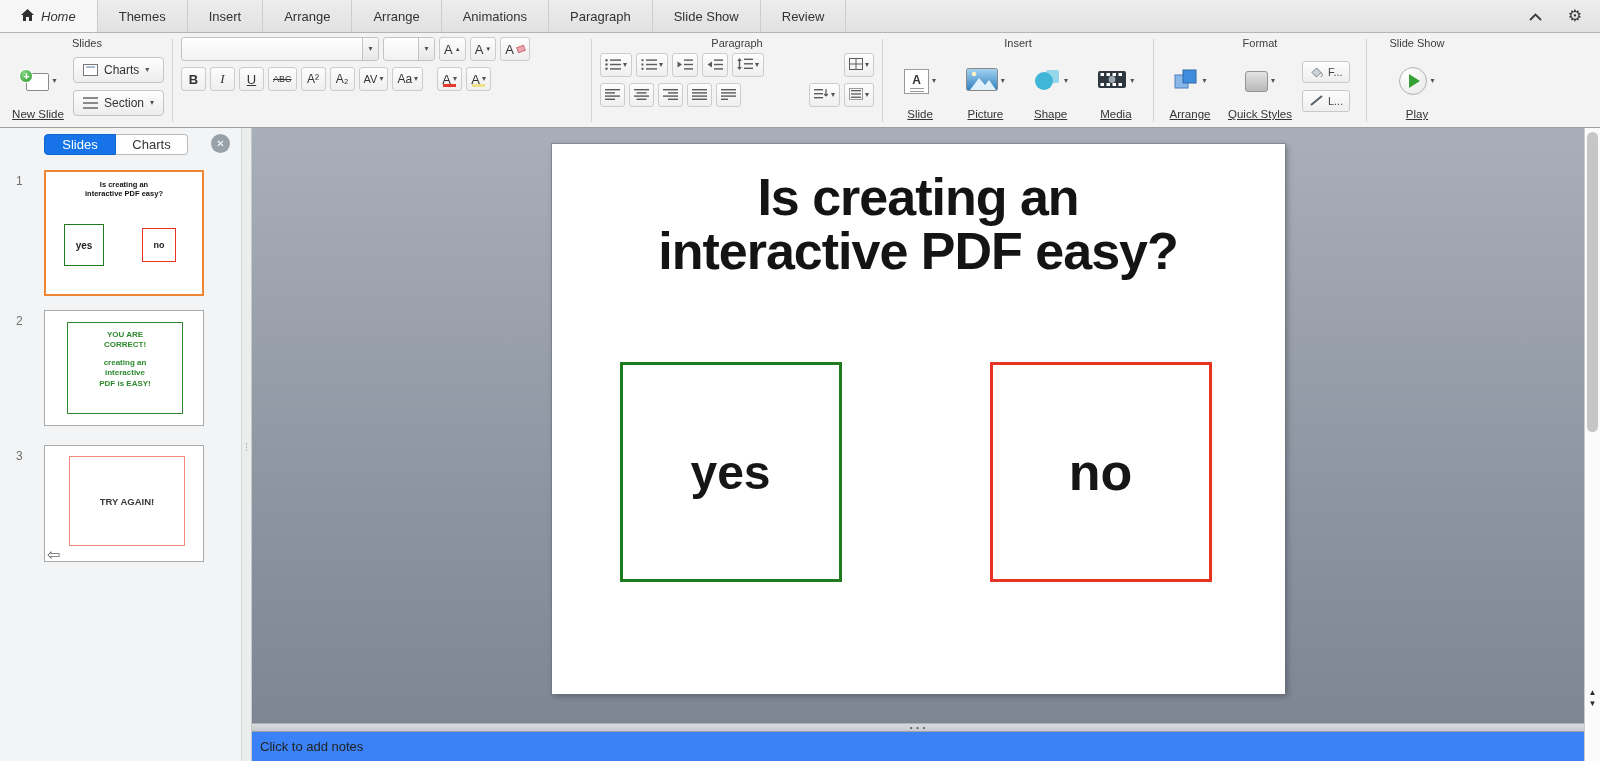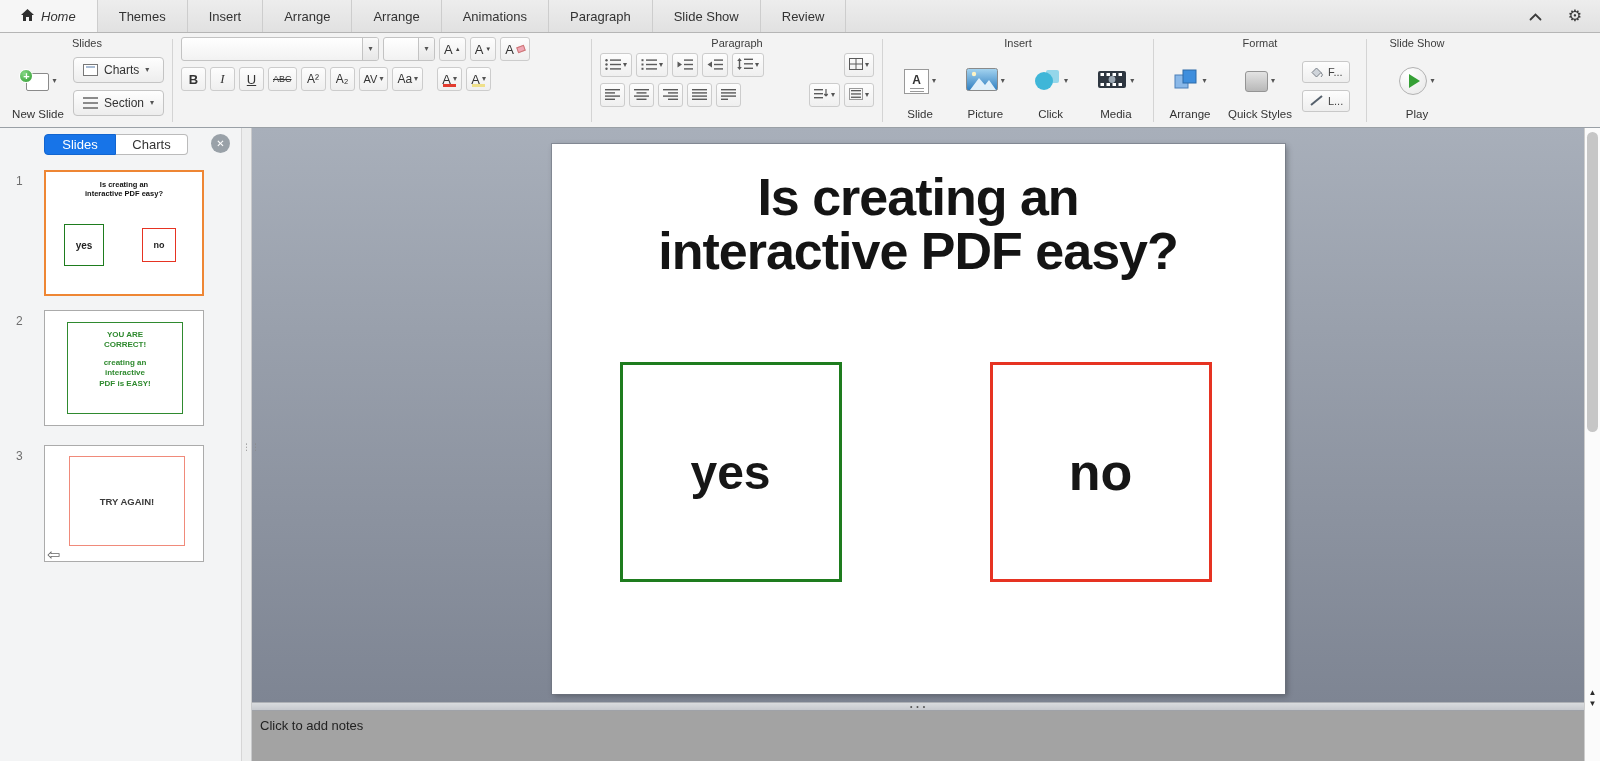--- a/index.html
+++ b/index.html
@@ -15,21 +15,21 @@
 
   
   .ribbon { height:95px; background:#f3f3f3; border-bottom:1px solid #9aa0a6; display:flex; padding:0 2px; }
   .rgroup { display:flex; flex-direction:column; padding:2px 8px 5px; }
   .rgroup-label { text-align:center; font-size:11px; color:#3d3d3d; height:16px; line-height:16px; }
   .rgroup-body { flex:1; display:flex; gap:7px; }
   .gsep { width:1px; margin:6px 0 5px; background:#d4d4d4; }
 
   .bigbtn { display:flex; flex-direction:column; align-items:center; justify-content:space-between; padding:3px 3px 1px; min-width:56px; }
   .bigbtn-iconrow { flex:1; display:flex; align-items:center; gap:3px; }
-  .bigbtn-label { font-size:11.5px; color:#333; white-space:nowrap; padding-bottom:1px; }
+  .bigbtn-label { font-size:11.5px; color:#333; white-space:nowrap; padding-bottom:1px;text-decoration:underline; }
   .dd { font-size:8px; color:#555; line-height:1; }
 
   .stackcol { display:flex; flex-direction:column; gap:7px; justify-content:center; }
   .smallbtn { height:26px; display:flex; align-items:center; gap:6px; padding:0 9px; background:linear-gradient(#fefefe,#ededed); border:1px solid #c4c4c4; border-radius:4px; font-size:12px; color:#333; }
 
   .fontcol { display:flex; flex-direction:column; gap:6px; margin-top:2px; }
   .crow { display:flex; gap:4px; align-items:center; }
   .combo { height:24px; border:1px solid #c3c3c3; border-radius:3px; background:linear-gradient(#ffffff,#f2f2f2); display:flex; align-items:center; justify-content:flex-end; }
   .combo .arrowbox { width:16px; align-self:stretch; border-left:1px solid #c3c3c3; display:flex; align-items:center; justify-content:center; background:linear-gradient(#fafafa,#e7e7e7); border-radius:0 2px 2px 0; }
   .tbtn { min-width:25px; height:24px; display:inline-flex; align-items:center; justify-content:center; gap:2px; border:1px solid #cccccc; background:linear-gradient(#fdfdfd,#efefef); border-radius:3px; font-size:13px; color:#333; padding:0 4px; position:relative; }
@@ -96,21 +96,21 @@
   .canvas { flex:1; background:linear-gradient(180deg,#a8afba 0%, #99a0ac 35%, #7e8593 100%); overflow:hidden; display:flex; justify-content:center; }
   .slide { width:733px; height:550px; background:#fff; margin-top:16px; position:relative;
            box-shadow:0 0 0 1px rgba(110,115,125,.55), 2px 2px 6px rgba(0,0,0,.3); }
   .slide-title { position:absolute; top:26px; left:0; right:0; text-align:center; font-weight:bold; font-size:52px; line-height:1.04; color:#141414; letter-spacing:-1px; }
   .slide-title div { white-space:nowrap; }
   .ansbox { position:absolute; top:218px; width:222px; height:220px; display:flex; align-items:center; justify-content:center; font-weight:bold; color:#161616; }
   .ansbox.yes { left:68px; border:3px solid #1e7c1e; font-size:48px; }
   .ansbox.no  { left:438px; border:3px solid #e63322; font-size:52px; }
 
   .splitbar { height:9px; background:linear-gradient(#d9dbde,#c6c9ce); border-top:1px solid #aeb1b6; border-bottom:1px solid #9fa2a8; text-align:center; font-size:7px; color:#555; line-height:8px; letter-spacing:1px; }
-  .notes { height:50px; background:#a3a3a3; padding:7px 0 0 8px; font-size:13px; color:#222; }
+  .notes { height:29px; background:#3b82f6; padding:7px 0 0 8px; font-size:13px; color:#222; }
 
   .scrollcol { width:16px; background:#fbfbfb; border-left:1px solid #cdcdcd; position:relative; }
   .scrollthumb { position:absolute; left:2px; top:4px; width:11px; height:300px; background:#c6c6c6; border-radius:6px; }
   .scrollarrows { position:absolute; bottom:52px; left:0; right:0; text-align:center; font-size:8px; color:#2a2a2a; line-height:11px; }
 </style>
 </head>
 <body>
 
 <div class="tabbar">
   <div class="tab active">
@@ -430,21 +430,21 @@
         <div class="bigbtn-label">Picture</div>
       </div>
       <div class="bigbtn">
         <div class="bigbtn-iconrow">
           <span><svg width="28" height="23">
                 <rect x="13" y="2" width="13" height="13" rx="2" fill="#94d6ea"></rect>
                 <circle cx="11" cy="13" r="9" fill="#3fb6d8"></circle>
               </svg></span>
           <span class="dd">▾</span>
         </div>
-        <div class="bigbtn-label">Click</div>
+        <div class="bigbtn-label">Shape</div>
       </div>
       <div class="bigbtn">
         <div class="bigbtn-iconrow">
           <span><svg width="30" height="23">
                 <rect x="1" y="3" width="28" height="17" rx="2" fill="#2e3640"></rect>
                 <g fill="#fff">
                   <rect x="3.5" y="5" width="3.5" height="3"></rect>
                   <rect x="9.5" y="5" width="3.5" height="3"></rect>
                   <rect x="15.5" y="5" width="3.5" height="3"></rect>
                   <rect x="21.5" y="5" width="3.5" height="3"></rect>

